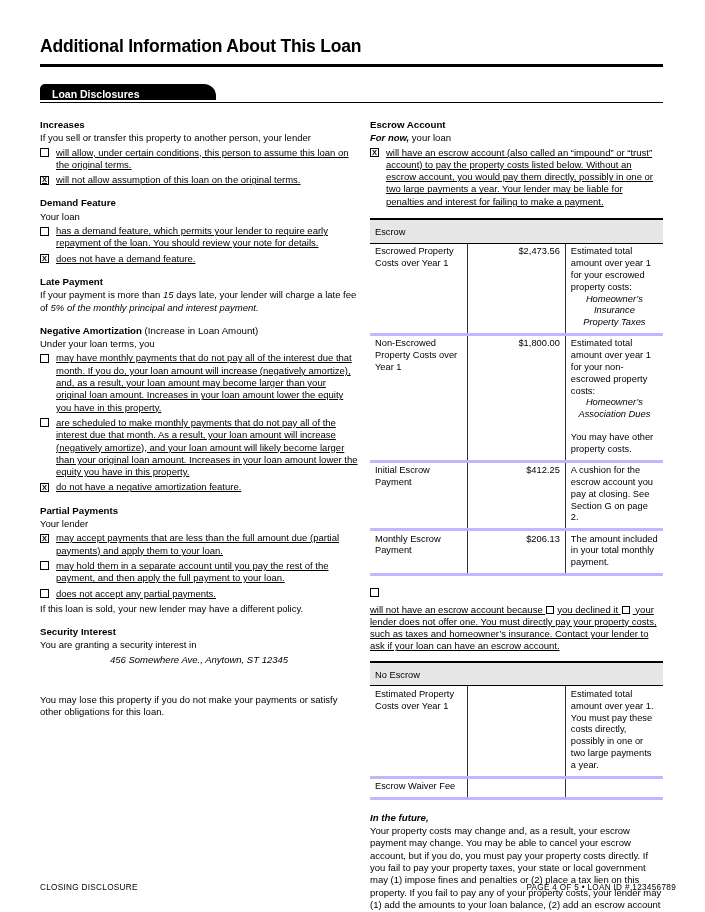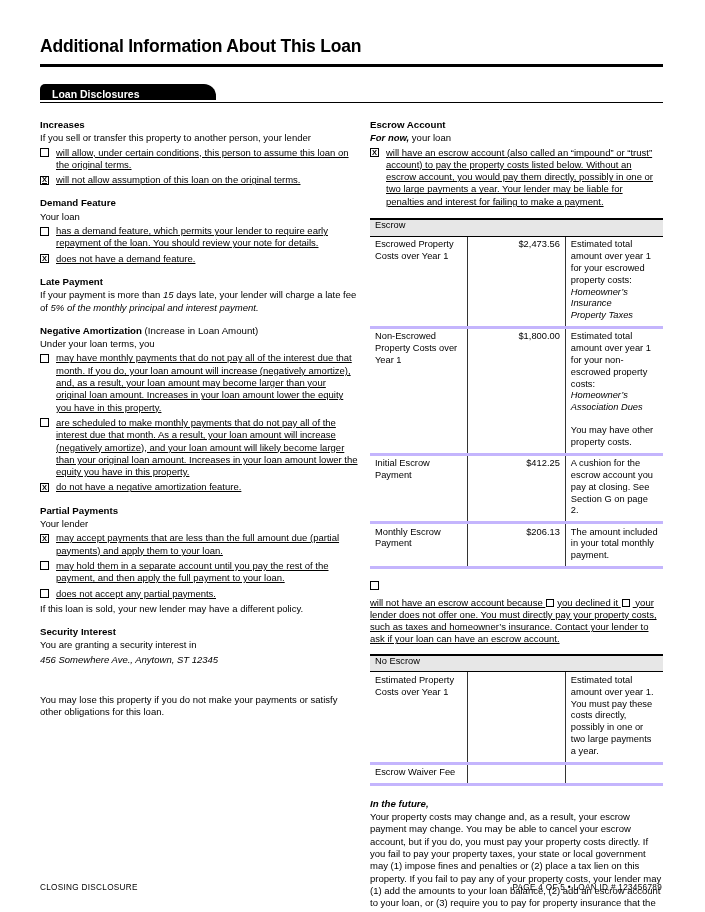--- a/index.html
+++ b/index.html
@@ -26,21 +26,21 @@
     border-radius: 5px 12px 0 0;
   }
 
   .cols { display: flex; gap: 12px; margin-top: 5px; font-size: 9.5px; line-height: 12.3px; }
   .col-left { width: 318px; flex: none; }
   .col-right { flex: 1; min-width: 0; }
 
   h3 { font-size: 9.7px; font-weight: bold; margin: 11px 0 1px; }
   h3 .normal { font-weight: normal; }
   p { margin: 0 0 2px; }
-  .it { font-style: italic; }
+  .it { font-style: italic; text-align: center; }
   .bi { font-weight: bold; font-style: italic; }
 
   .cb-item { display: flex; gap: 7px; margin: 2px 0 3px; text-decoration: underline; }
   .cb {
     flex: none; width: 9px; height: 9px; margin-top: 1.5px;
     border: 1px solid #000;
     display: flex; align-items: center; justify-content: center;
     font-size: 7.5px; font-weight: 700; line-height: 1;
   }
   .cbi {
@@ -48,37 +48,37 @@
     border: 1px solid #000; vertical-align: -1px; margin: 0 3px 0 1px;
   }
 
   table.etable {
     width: 100%; border-collapse: collapse; table-layout: fixed;
     font-size: 9.3px; line-height: 11.8px;
     border-top: 2px solid #000; border-bottom: 1.5px solid #000;
     margin-top: 10px;
   }
   table.etable td { vertical-align: top; padding: 2.5px 5px 4px; border-bottom: 3px solid #c4b5fd; }
-  table.etable tr.thead td { background: #e7e7e7; border-bottom: 1px solid #000; height: 16px; padding-top: 0; }
+  table.etable tr.thead td { background: #e7e7e7; border-bottom: 1px solid #000; height: 16px; padding-top: 7px; }
   table.etable td.lbl { width: 82px; border-right: 1px solid #333; }
   table.etable td.amt { width: 57px; border-right: 1px solid #333; text-align: right; }
   tr.h-r1 td { height: 57px; }
   tr.h-r2 td { height: 72px; }
   tr.h-r3 td { height: 34px; }
   tr.h-r4 td { height: 33px; }
   tr.h-n1 td { height: 38px; }
   tr.h-n2 td { height: 17px; }
   .sp { height: 11px; }
 
   .hang { margin-top: 10px; flex-direction: column; }
   .warning { margin-top: 28px; }
   .security-addr { margin-top: 1px; }
 
   .footer {
-    position: absolute; left: 40px; right: 43px; bottom: 20px;
+    position: absolute; left: 40px; right: 29px; bottom: 20px;
     display: flex; justify-content: space-between;
     font-size: 8.2px; letter-spacing: 0.3px;
   }
 </style>
 </head>
 <body>
 
 <div class="page">
   <div class="content">
     <div class="title">Additional Information About This Loan</div>

